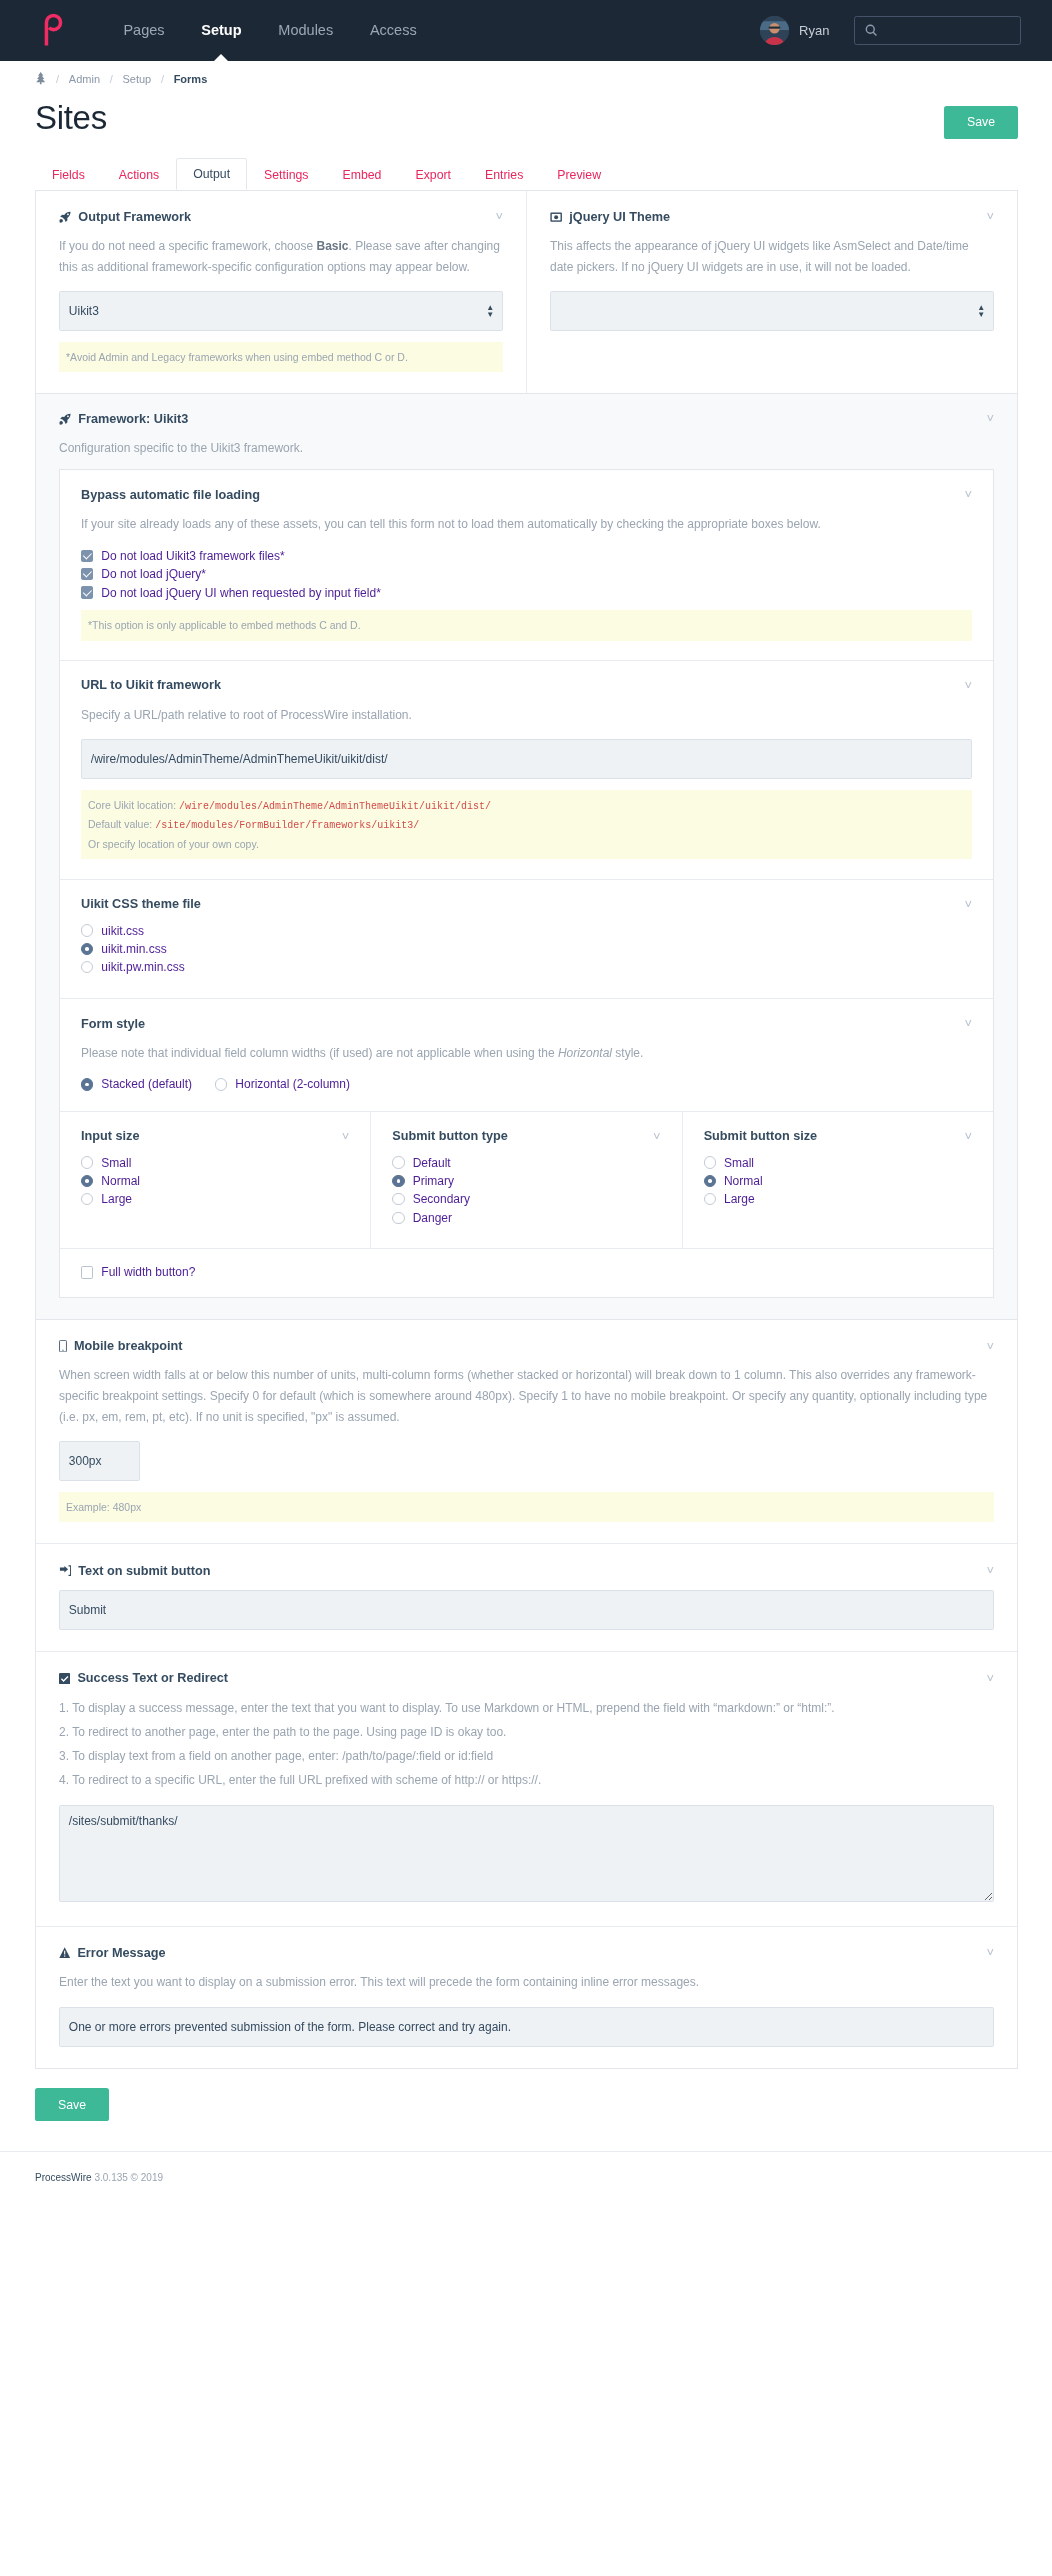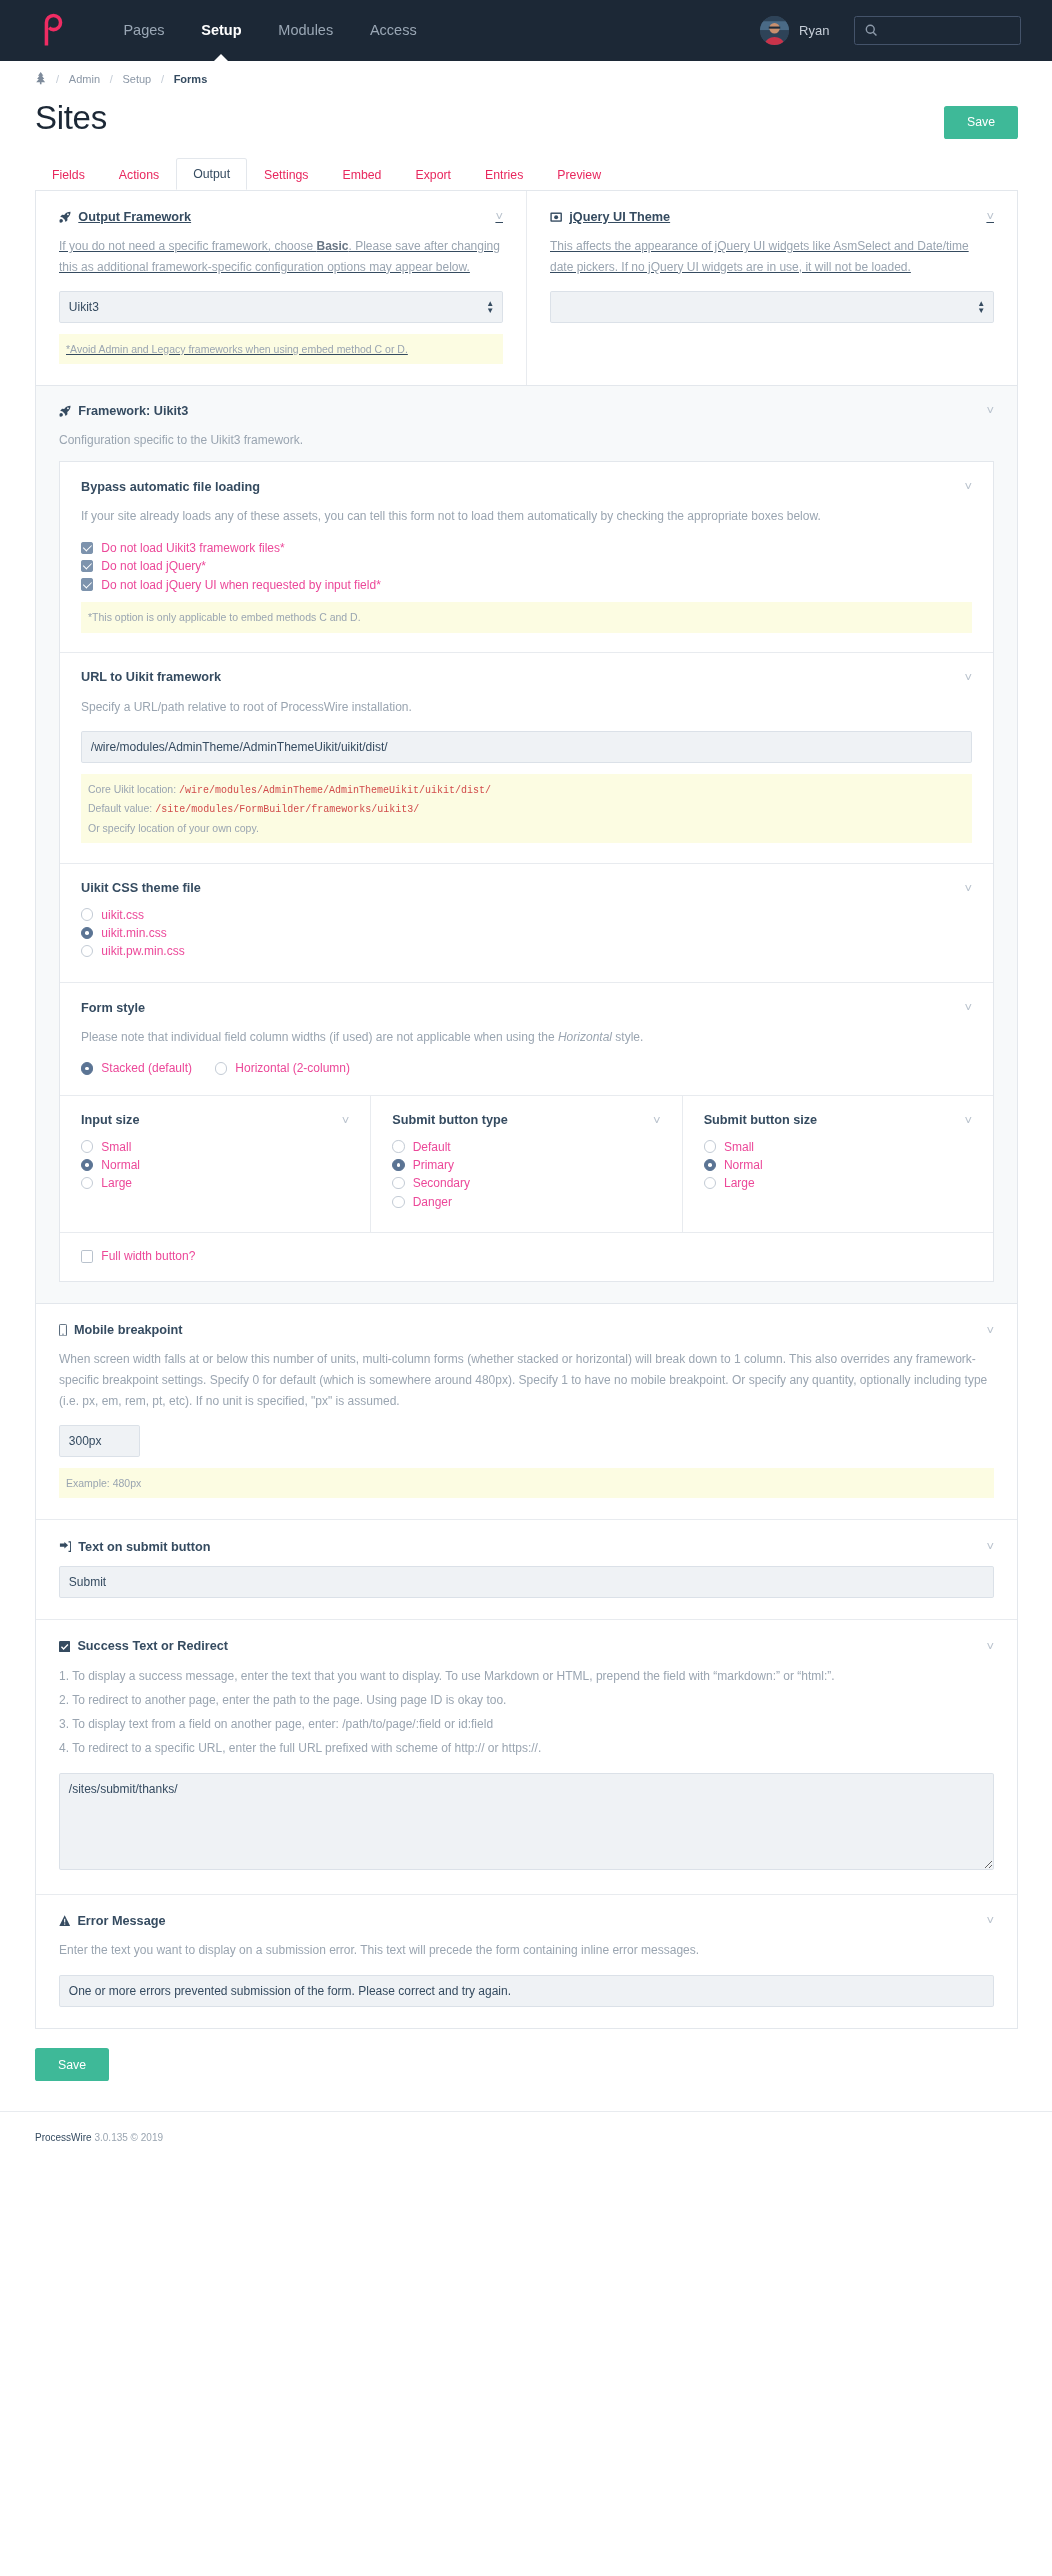--- a/index.html
+++ b/index.html
@@ -151,21 +151,20 @@
     font-weight: normal;
   }
 
   
   .content {
     padding: 0 35px 0 35px;
   }
   .panel-outer {
     border: 0.9px solid #e3e7ec;
     background: #fff;
-    text-decoration: underline;
   }
 
   .row2 { display: flex; }
   .col { flex: 1 1 0; padding: 19.3px 23px 21px 23px; }
   .col.bordered-l { border-left: 0.9px solid #e8ebef; }
 
   .fieldhead {
     display: flex;
     align-items: center;
     margin-bottom: 12.3px;
@@ -192,21 +191,21 @@
     font-size: 12px;
     color: #9aa5b1;
     line-height: 1.72;
     margin: 0 0 14px 0;
   }
   .desc b { color: #6a7785; font-weight: bold; }
   .desc i { font-style: italic; }
 
   select.inp, input.inp {
     width: 100%;
-    height: 32px;
+    height: 40px;
     background: #eff2f5;
     border: 0.9px solid #dbe1e8;
     border-radius: 1.8px;
     font-size: 12px;
     color: #354b60;
     padding: 0 8.8px;
     font-family: "Liberation Sans", sans-serif;
     appearance: none;
     -webkit-appearance: none;
   }
@@ -248,21 +247,21 @@
     border: 0.9px solid #e3e7ec;
     margin-top: 10.5px;
   }
   .inner-block { padding: 17.5px 21px 19.3px 21px; }
   .inner-block + .inner-block { border-top: 0.9px solid #e8ebef; }
 
   label.ck, label.rd {
     display: flex;
     align-items: center;
     font-size: 12px;
-    color: #ec4899;
+    color: #4c1d95;
     margin: 0 0 4.4px 0;
     cursor: pointer;
     gap: 8px;
   }
   .box {
     width: 12.3px; height: 12.3px;
     border: 0.9px solid #b9c2cd;
     background: #fff;
     border-radius: 1.8px;
     flex: 0 0 auto;

